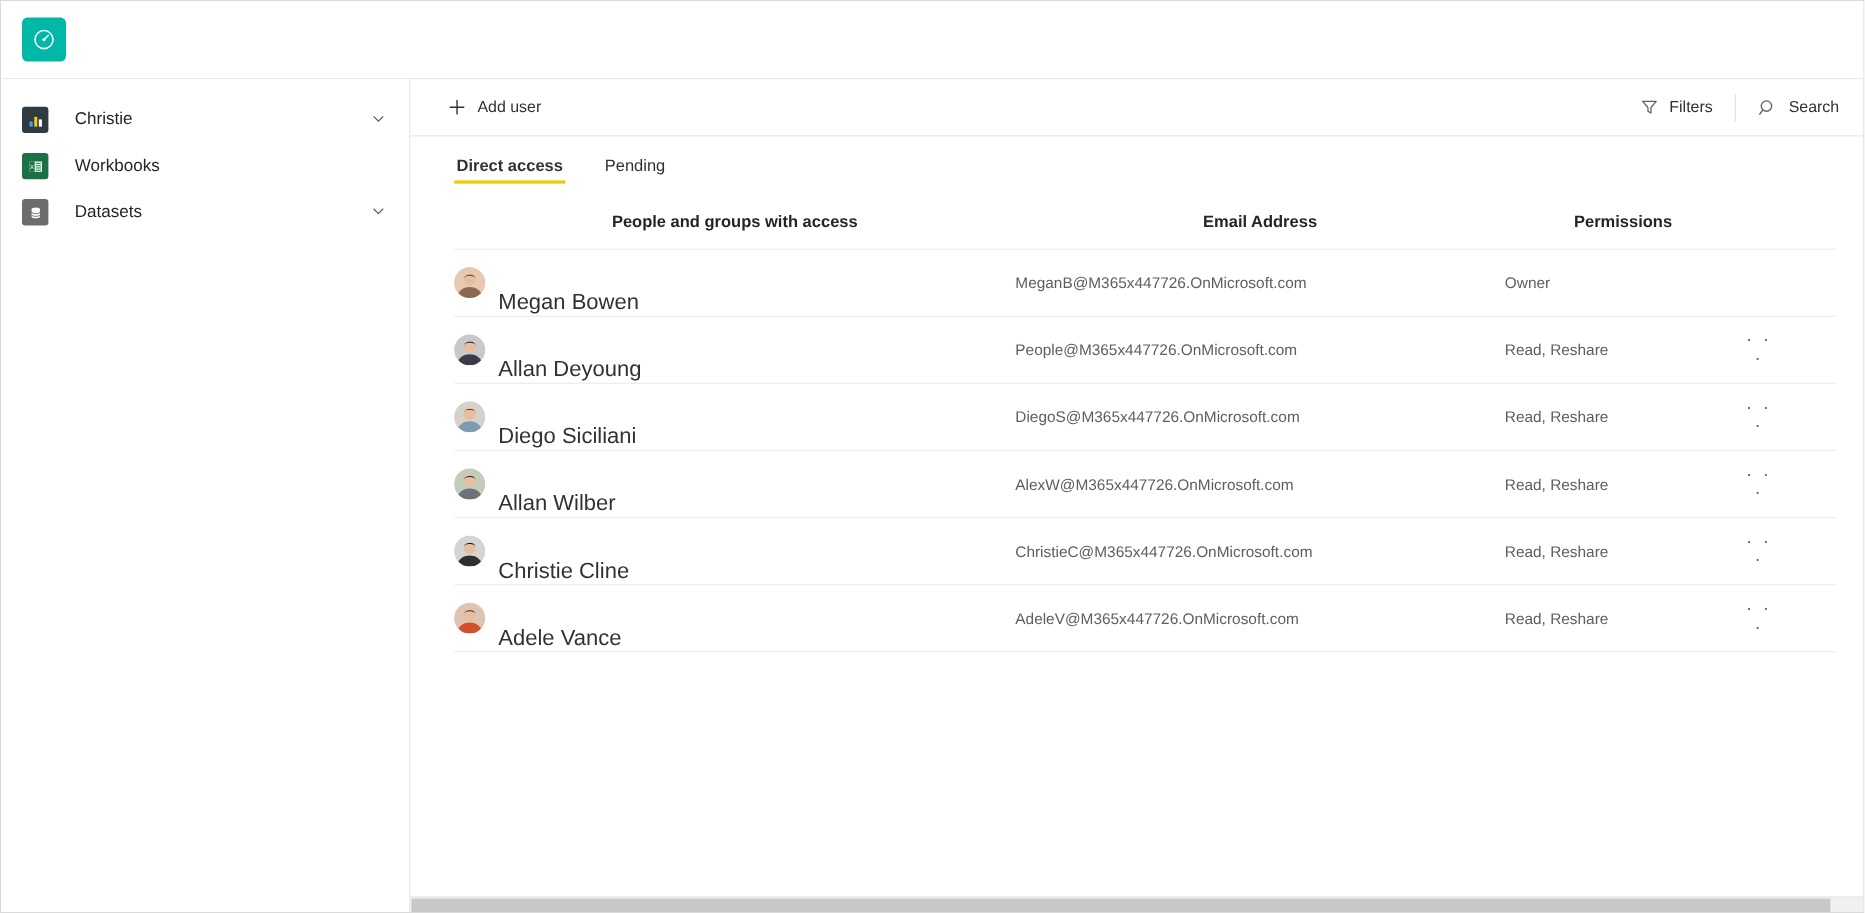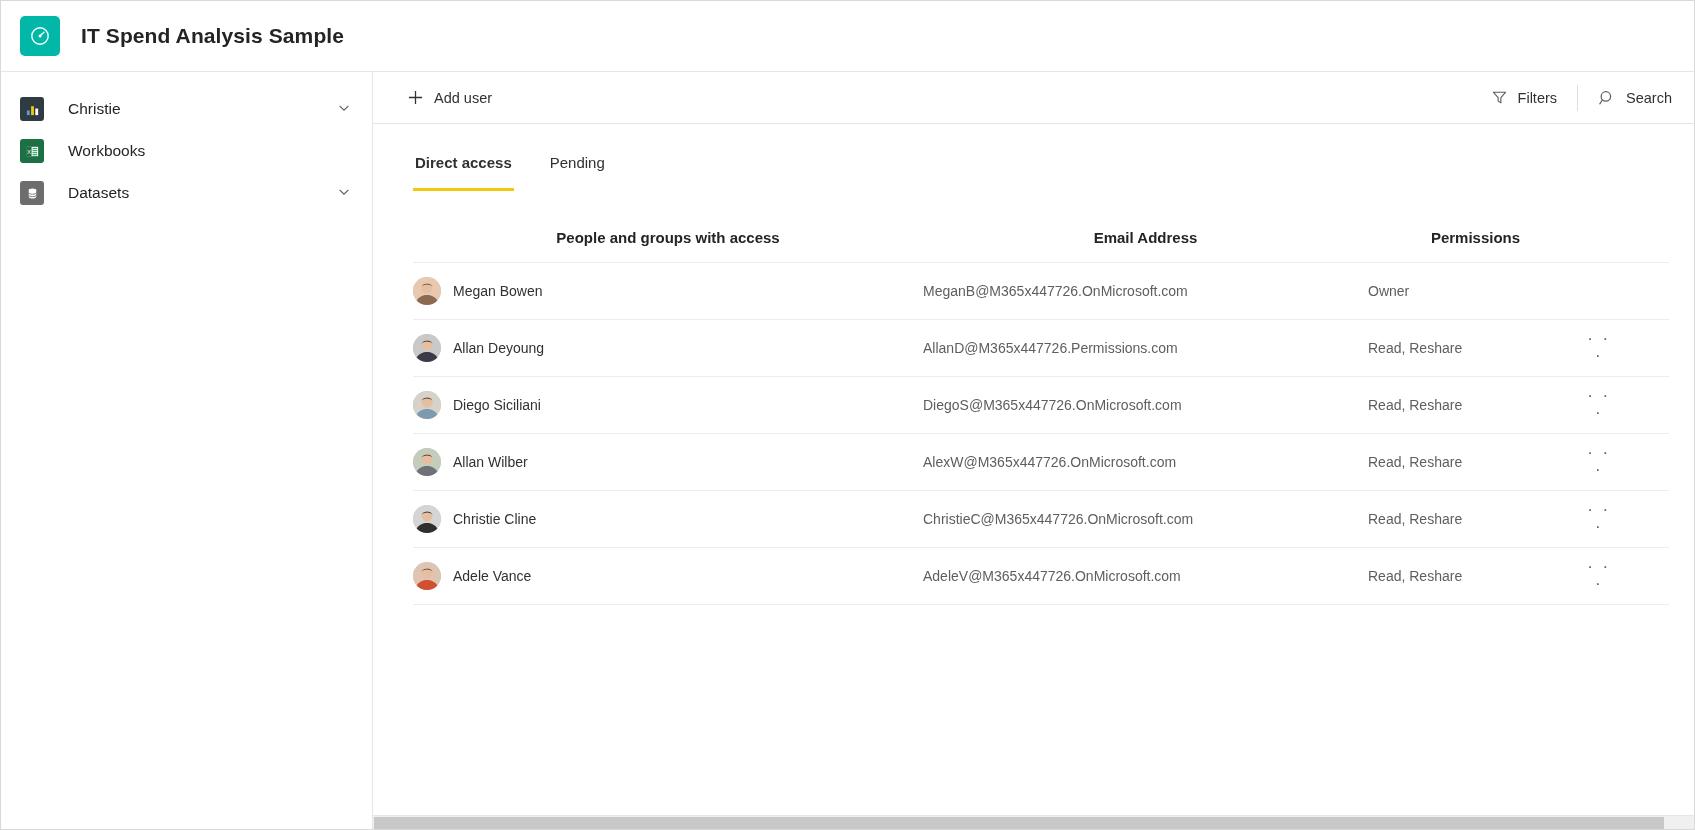--- a/index.html
+++ b/index.html
@@ -91,21 +91,20 @@
     color: #605e5c;
   }
 
   
   .main {
     flex: 1 1 auto;
     display: flex;
     flex-direction: column;
     min-width: 0;
     position: relative;
-    gap: 12px;
   }
   .toolbar {
     height: 52px;
     border-bottom: 1px solid #e6e6e6;
     display: flex;
     align-items: center;
     padding: 0 10px 0 22px;
     flex: 0 0 52px;
   }
   .tb-btn {
@@ -132,21 +131,21 @@
   
   .tabs {
     display: flex;
     padding: 0 0 0 40px;
     margin-top: 12px;
     flex: 0 0 auto;
   }
   .tab {
     font-size: 15px;
     color: #323130;
-    padding: 6px 2px 17px 2px;
+    padding: 6px 2px 5px 2px;
     margin-right: 34px;
     cursor: pointer;
     border-bottom: 3px solid transparent;
     background: none; border-top: none; border-left: none; border-right: none;
     font-family: inherit;
   }
   .tab.active {
     font-weight: 600;
     border-bottom-color: #f2c811;
   }
@@ -193,22 +192,23 @@
     width: 28px; height: 28px;
     border-radius: 50%;
     flex: 0 0 auto;
     overflow: hidden;
     position: relative;
     background: #c8c6c4;
   }
   .avatar svg { display: block; width: 28px; height: 28px; }
   .person-name {
     margin-left: 12px;
-    font-size: 14px;
+    font-size: 20px;
     color: #323130;
+    margin-top: 37px;
   }
   .email-cell { font-size: 13.5px; color: #605e5c; }
   .perm-cell  { font-size: 13.5px; color: #605e5c; }
   .menu-cell  { text-align: left; }
   .ellipsis-btn {
     width: 32px; height: 32px;
     display: inline-flex;
     align-items: center; justify-content: center;
     cursor: pointer;
     border: none; background: none;
@@ -242,21 +242,20 @@
 <div id="app">
 
   <div class="header">
     <div class="app-icon">
       <svg width="24" height="24" viewBox="0 0 24 24" fill="none">
         <circle cx="12" cy="12" r="8.2" stroke="#ffffff" stroke-width="1.4"></circle>
         <circle cx="12" cy="12" r="1.5" fill="#ffffff"></circle>
         <path d="M12.6 11.2 L16 8.2" stroke="#ffffff" stroke-width="1.4" stroke-linecap="round"></path>
       </svg>
     </div>
-    <div class="app-title">IT Spend Analysis Sample</div>
   </div>
 
   <div class="body-wrap">
 
     <div class="sidebar">
 
       <div class="nav-item">
         <span class="nav-icon reports">
           <svg width="15" height="15" viewBox="0 0 16 16">
             <rect x="2" y="9" width="3" height="5" fill="#4aa3df"></rect>
@@ -388,21 +387,21 @@
                       <svg viewBox="0 0 28 28">
                         <circle cx="14" cy="14" r="14" fill="#c9c9c9"></circle>
                         <path d="M2 28 C3.5 20.5 9 18 14 18 C19 18 24.5 20.5 26 28 Z" fill="#3a3a48"></path>
                         <circle cx="14" cy="11.3" r="5.4" fill="#e6bfa3"></circle>
                         <path d="M8.5 10.8 C8.5 5.6 19.5 5.2 19.5 10.8 C19.5 8.6 16.8 7.6 14 7.6 C11.2 7.6 8.5 8.6 8.5 10.8 Z" fill="#1d1d1d"></path>
                       </svg>
                     </span>
                     <span class="person-name">Allan Deyoung</span>
                   </span>
                 </td>
-                <td class="email-cell">AllanD@M365x447726.Permissions.com</td>
+                <td class="email-cell">People@M365x447726.OnMicrosoft.com</td>
                 <td class="perm-cell">Read, Reshare</td>
                 <td class="menu-cell"><button class="ellipsis-btn">· · ·</button></td>
               </tr>
               <tr>
                 <td>
                   <span class="person">
                     <span class="avatar">
                       <svg viewBox="0 0 28 28">
                         <circle cx="14" cy="14" r="14" fill="#d7d2c7"></circle>
                         <path d="M2 28 C3.5 20.5 9 18 14 18 C19 18 24.5 20.5 26 28 Z" fill="#7e9ab0"></path>

